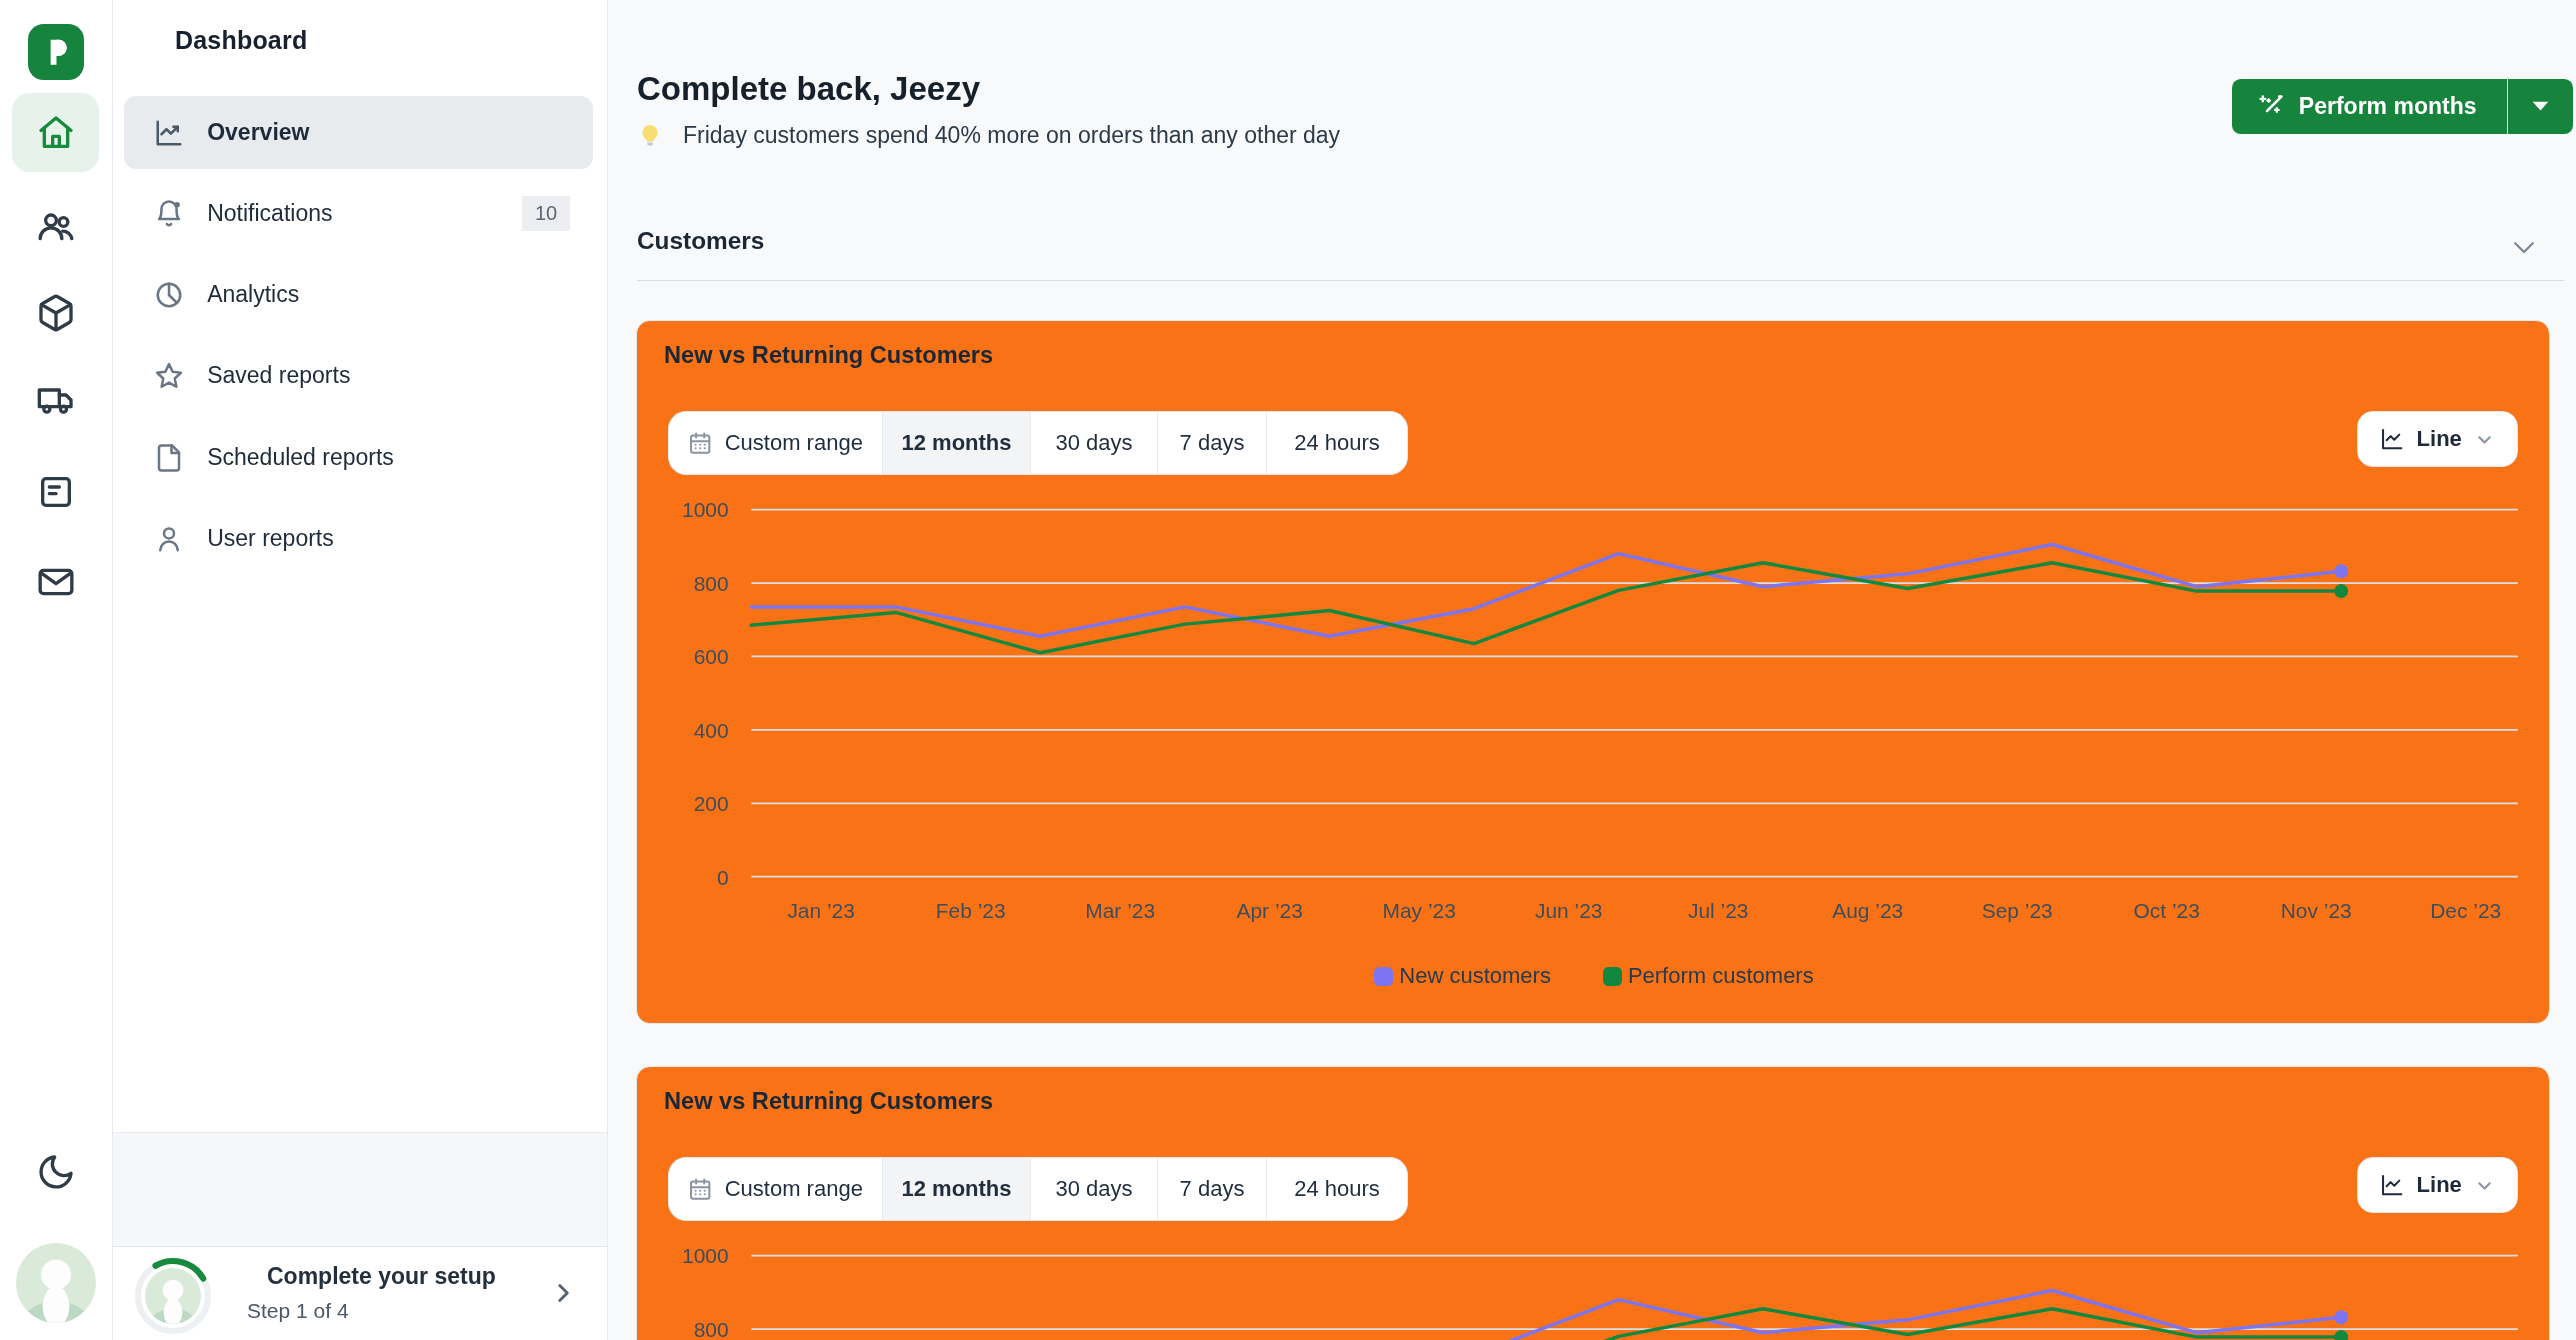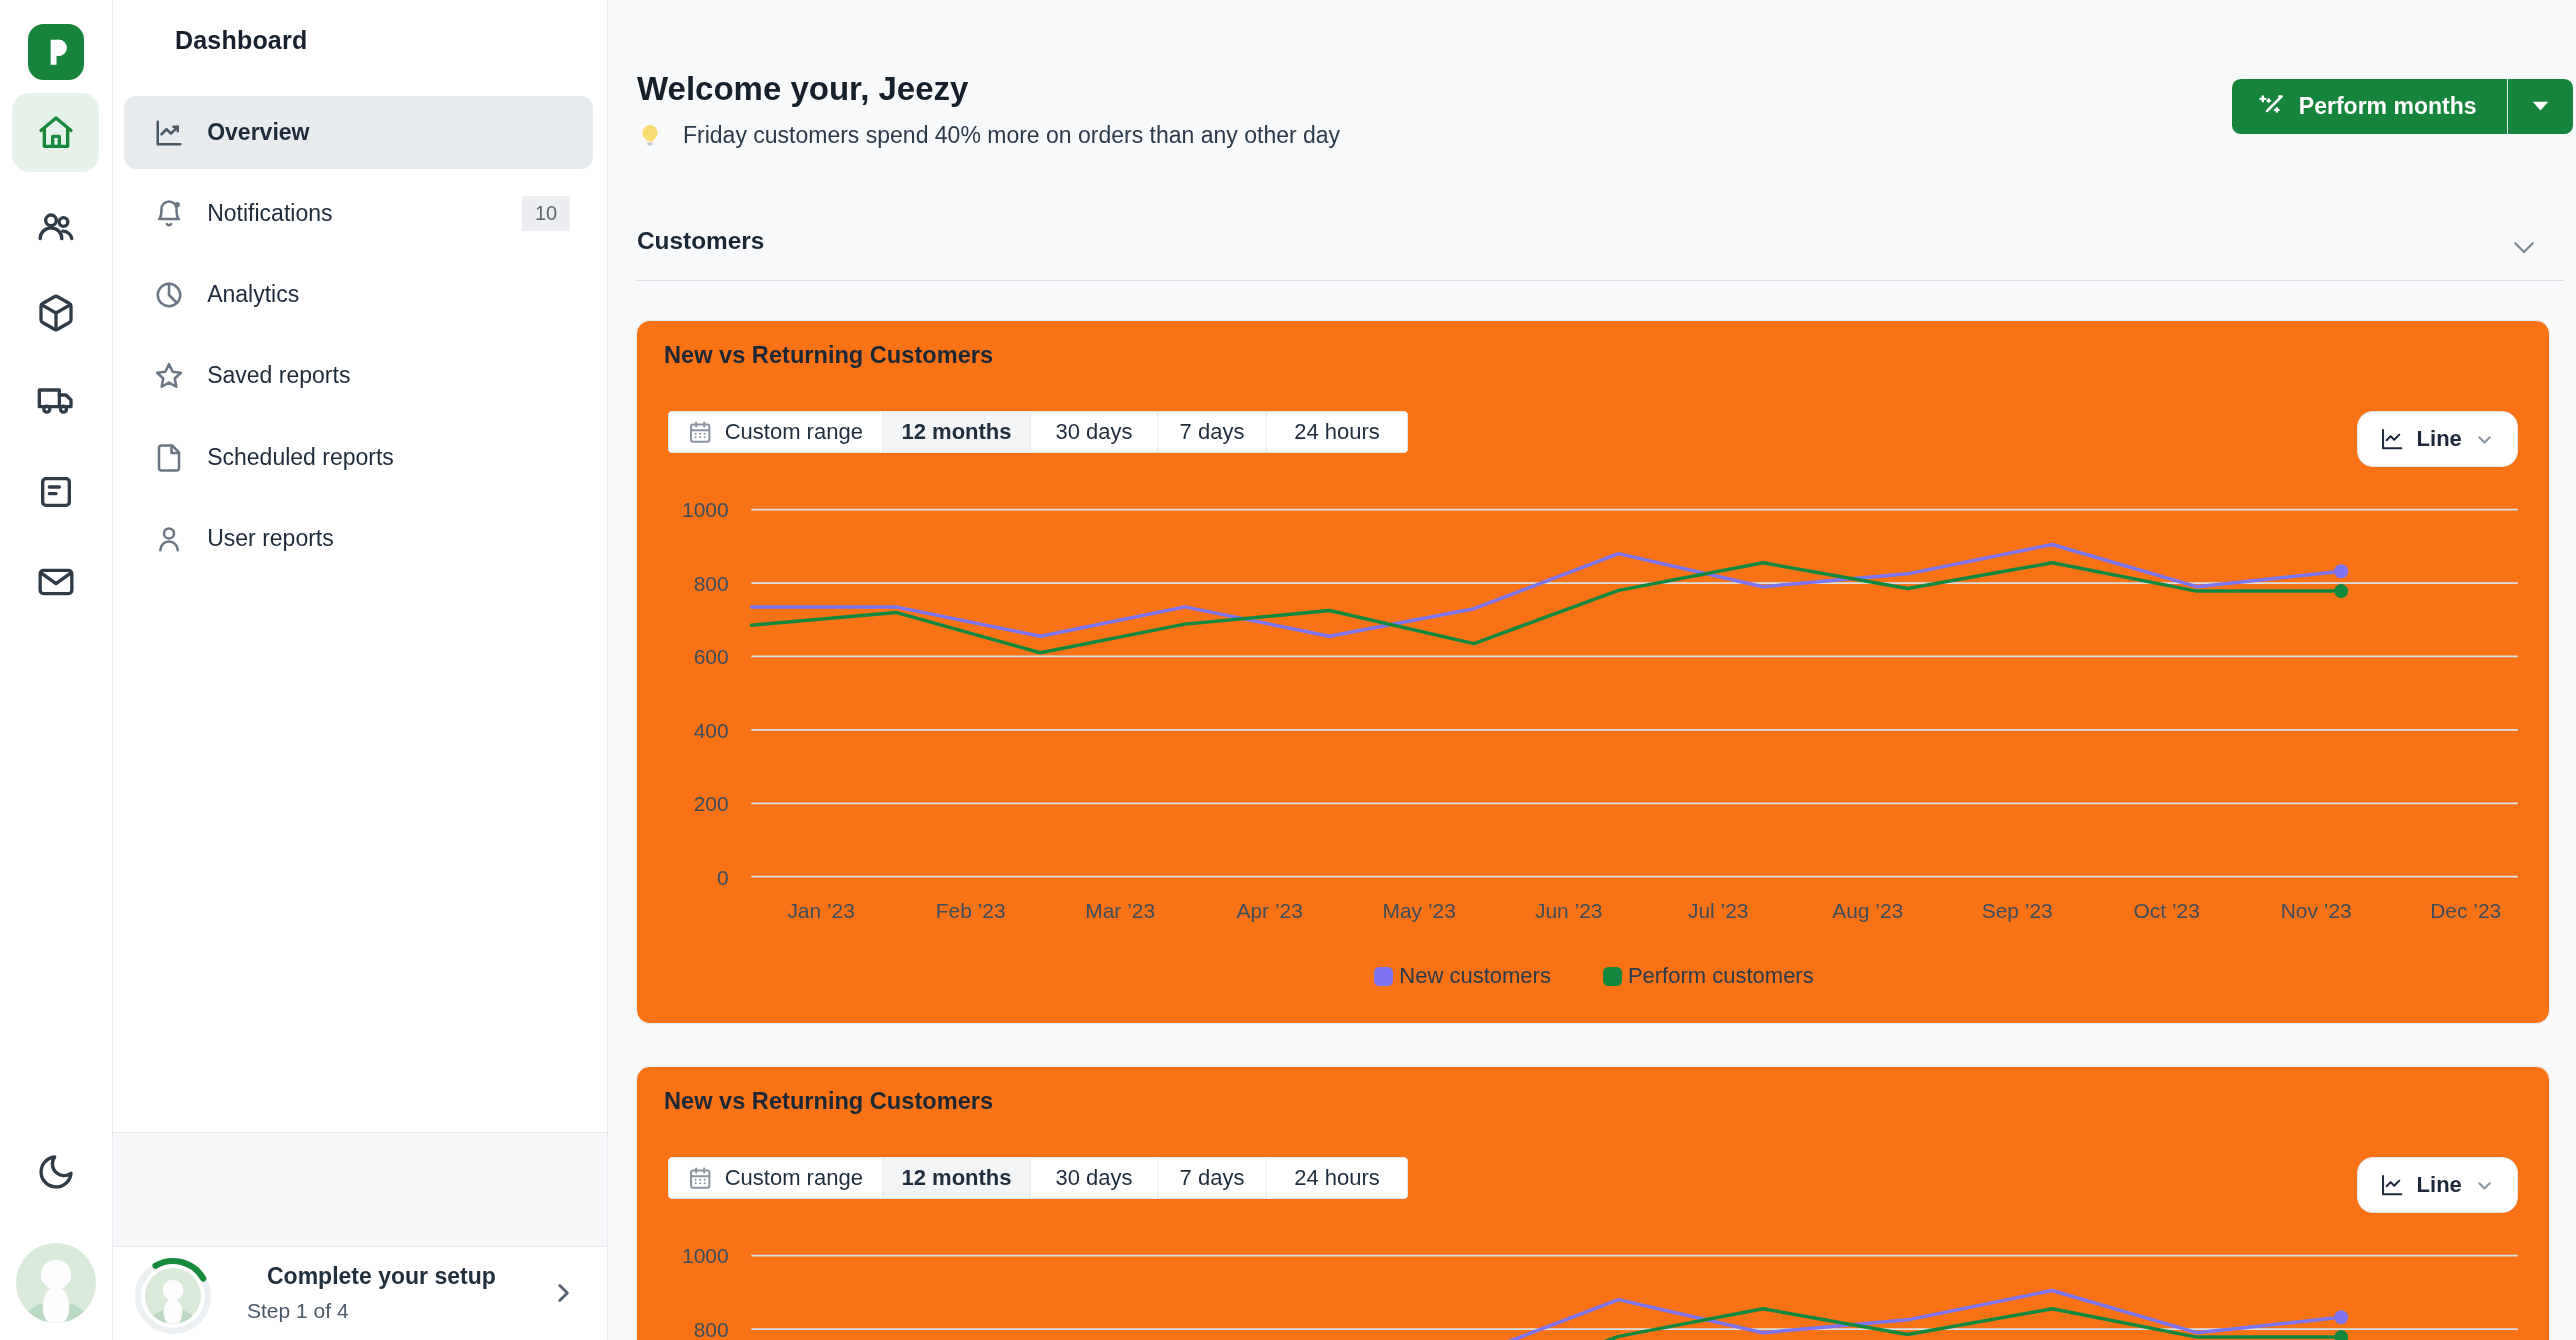--- a/index.html
+++ b/index.html
@@ -40,21 +40,21 @@
   .perform-main{display:flex;align-items:center;gap:14px;padding:0 30px 0 24.4px;font-size:23px;font-weight:600;cursor:pointer;}
   .perform-caret{display:flex;align-items:center;justify-content:center;width:65px;border-left:1.3px solid rgba(255,255,255,.85);cursor:pointer;}
   .section-title{position:absolute;left:31px;top:227px;font-size:24.4px;font-weight:700;color:#1b2735;}
   .section-chevron{position:absolute;right:37px;top:232px;color:#7c8795;cursor:pointer;}
   .section-divider{position:absolute;left:31px;right:12.2px;top:280px;height:0;border-top:1.7px solid #d9dde2;}
   
   .card{position:absolute;left:30px;width:1914px;height:704px;background:#f97316;border:1.3px solid #e5e8ec;border-radius:14px;box-sizing:border-box;}
   .card.c1{top:320px;}
   .card.c2{top:1066px;}
   .card-title{position:absolute;left:27px;top:21px;font-size:23.6px;font-weight:700;color:#1b2735;}
-  .tabs{position:absolute;left:31px;top:90px;height:42px;display:flex;border:1.3px solid #e3e7ec;border-radius:4px;background:#ffffff;box-sizing:border-box;overflow:hidden;}
+  .tabs{position:absolute;left:31px;top:90px;height:64px;display:flex;border:1.3px solid #e3e7ec;border-radius:18px;background:#ffffff;box-sizing:border-box;overflow:hidden;}
   .tab{display:flex;align-items:center;justify-content:center;gap:12.2px;font-size:22px;color:#1f2d3d;border-right:1.3px solid #e8ebef;cursor:pointer;box-sizing:border-box;}
   .tab:last-child{border-right:none;}
   .tab.sel{background:#f2f4f6;font-weight:700;}
   .tab .cal{color:#8a94a1;}
   .chart-dd{position:absolute;right:31px;top:90px;width:161px;height:56px;border:1.3px solid #e3e7ec;border-radius:15.7px;display:flex;align-items:center;justify-content:center;gap:12.2px;font-size:22px;font-weight:600;color:#1e293b;cursor:pointer;box-sizing:border-box;background:#fff;}
   .chart-dd .chev{color:#8b95a2;}
   .chart-svg{position:absolute;left:0;top:162px;}
   .grid{stroke:#dadfe4;stroke-width:2;}
   .ytick{font-size:24px;fill:#3f4d5a;font-family:"Liberation Sans","DejaVu Sans",sans-serif;}
   .xtick{font-size:24px;fill:#3f4d5a;font-family:"Liberation Sans","DejaVu Sans",sans-serif;}
@@ -226,21 +226,21 @@
     <span class="setup-chevron">
       <svg width="26" height="26" viewBox="0 0 24 24" fill="none" stroke="currentColor" stroke-width="2.6" stroke-linecap="round" stroke-linejoin="round">
           <polyline points="9 5 16 12 9 19"></polyline>
         </svg>
     </span>
   </div>
 </nav>
 
 <main class="main">
 
-  <h1 class="welcome" style="margin:0">Welcome your, Jeezy</h1>
+  <h1 class="welcome" style="margin:0">Complete back, Jeezy</h1>
   <div class="tip">
     <svg width="26" height="26" viewBox="0 0 24 24">
       <path d="M12 2a7 7 0 0 0-4 12.7c.8.6 1.2 1.4 1.3 2.3h5.4c.1-.9.5-1.7 1.3-2.3A7 7 0 0 0 12 2z" fill="#f7dd72"></path>
       <path d="M9.5 18h5v1.4a1.4 1.4 0 0 1-1.4 1.4h-2.2a1.4 1.4 0 0 1-1.4-1.4z" fill="#c3cad3"></path>
     </svg>
     <span>Friday customers spend 40% more on orders than any other day</span>
   </div>
 
   <div class="perform">
     <div class="perform-main">

